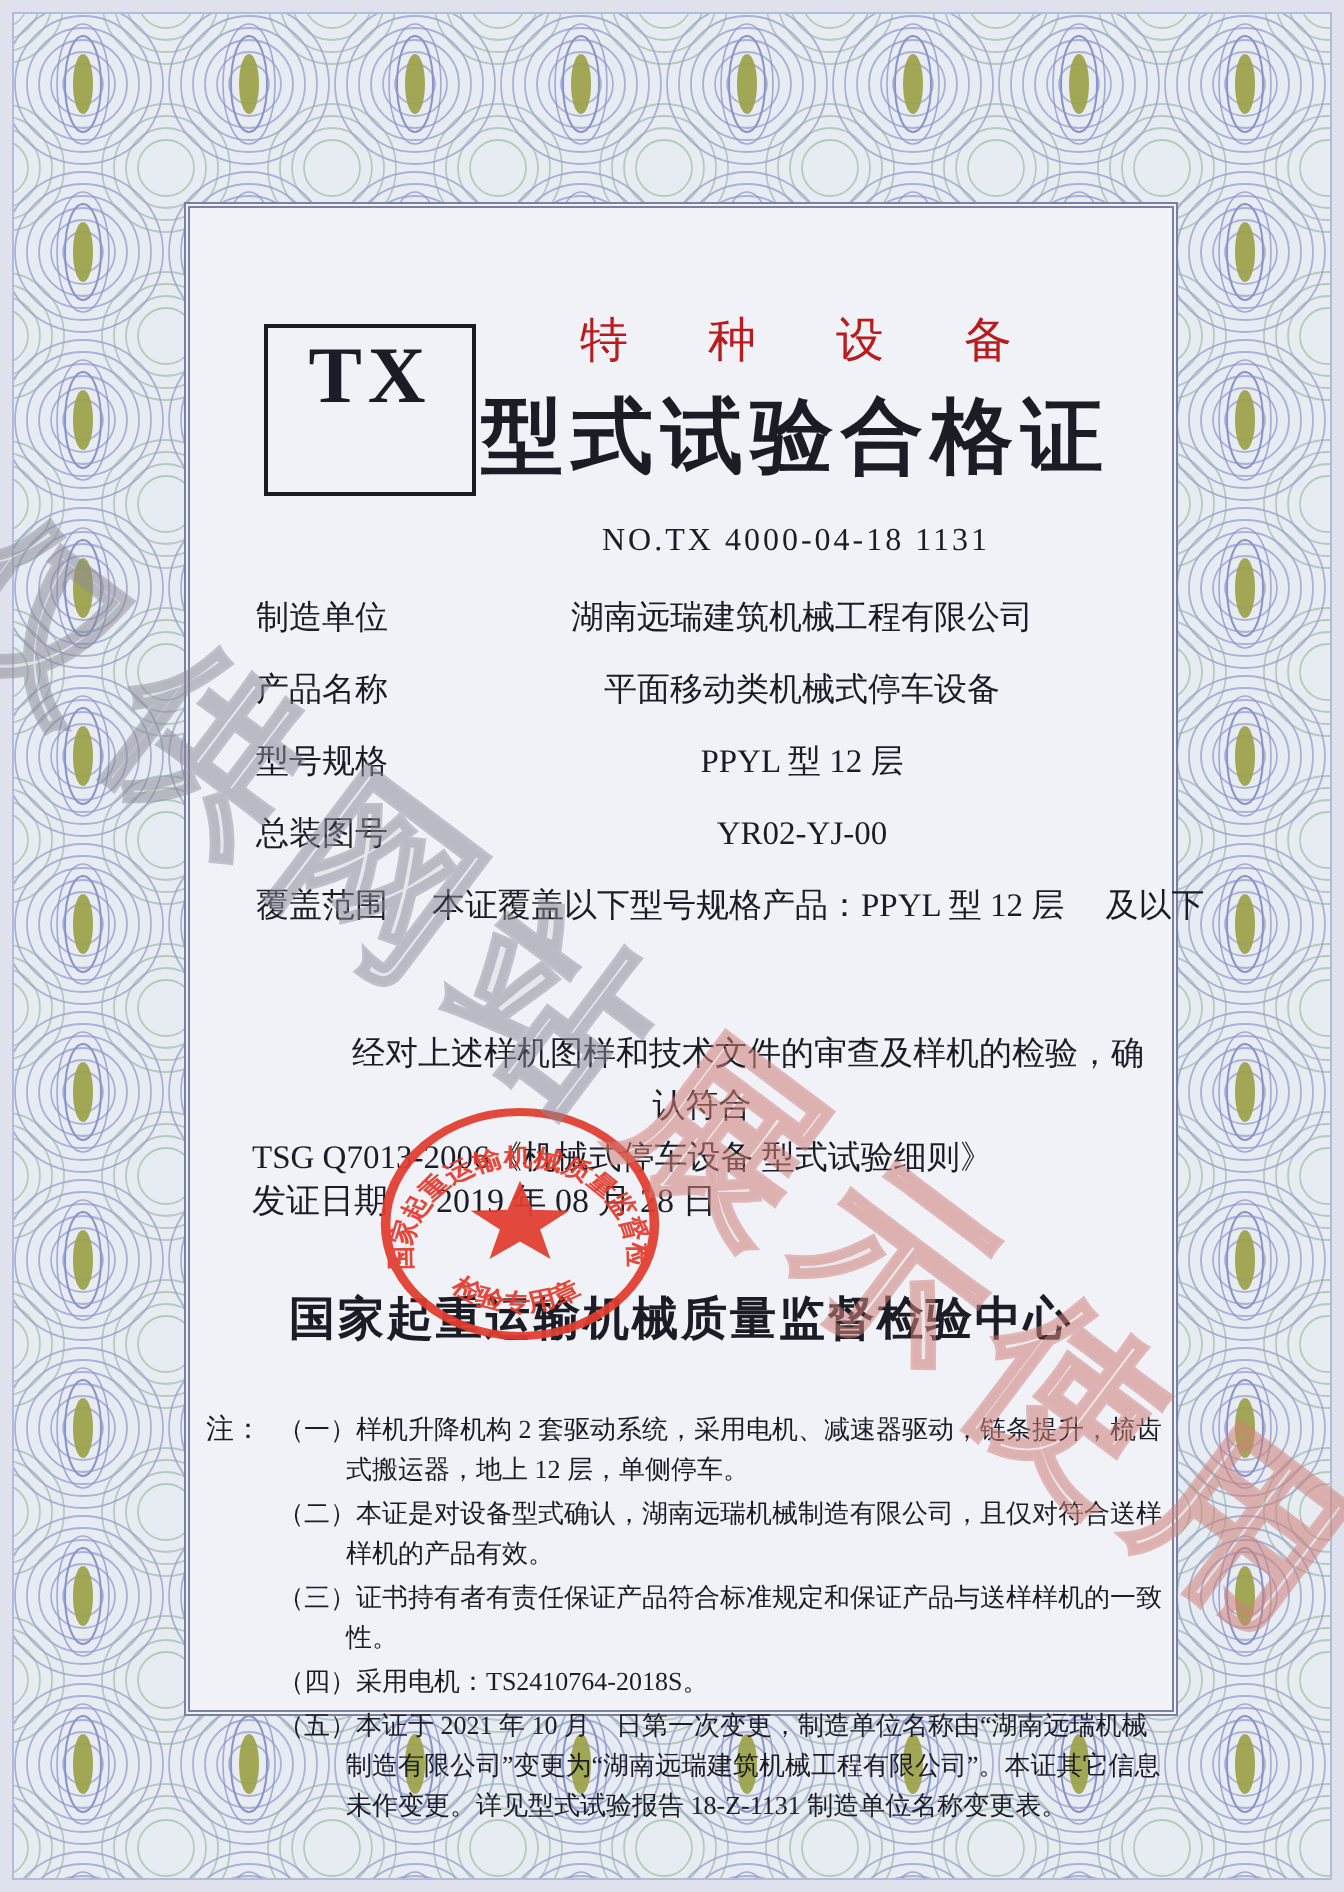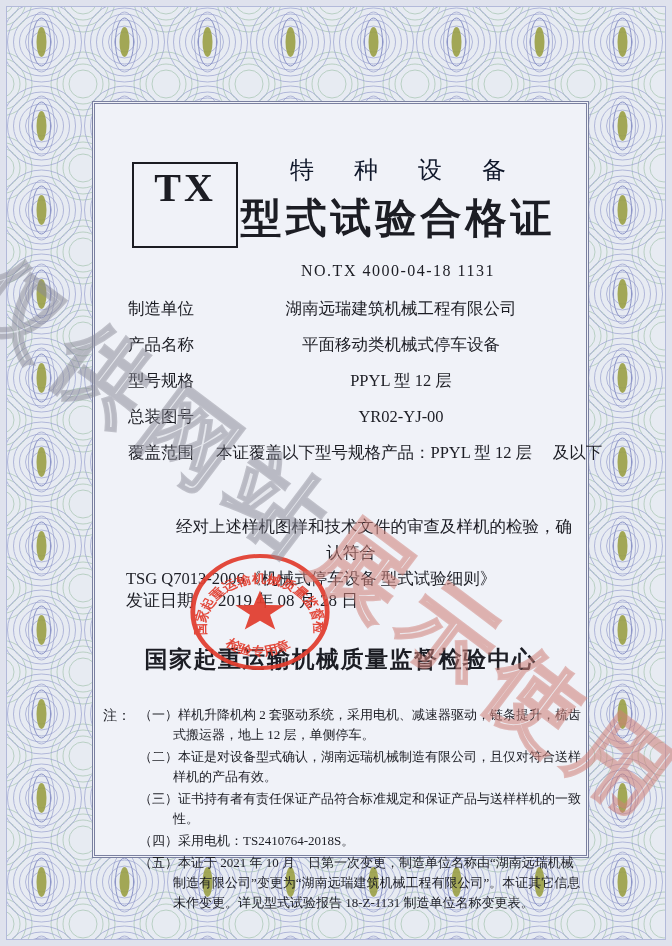--- a/index.html
+++ b/index.html
@@ -14,21 +14,21 @@
     position:absolute;left:92px;top:101px;width:497px;height:757px;
     background:#f0f2f8;border:3px double #7a80a0;box-sizing:border-box;
     z-index:2;
   }
   .tx-box{
     position:absolute;left:13px;top:58px;width:102px;height:82px;
     border:2px solid #1b1c22;display:flex;align-items:flex-start;justify-content:center;
     font-size:40px;font-weight:bold;letter-spacing:3px;margin-left:24px;
   }
   .title-col{position:absolute;left:126px;top:50px;width:354px;text-align:center;}
-  .title-small{font-size:24px;letter-spacing:17px;text-indent:17px;color:#0f172a;}
+  .title-small{font-size:24px;letter-spacing:17px;text-indent:17px;color:#b91c1c;}
   .title-main{font-size:41px;font-weight:bold;letter-spacing:4px;margin-top:5px;white-space:nowrap;}
   .cert-no{position:absolute;left:126px;top:158px;width:354px;text-align:center;
     font-size:16px;letter-spacing:1.5px;}
   .fields{position:absolute;left:31px;top:194px;width:460px;text-align:center;}
   .field-row{display:flex;margin-bottom:15px;font-size:16.5px;line-height:21px;white-space:nowrap;}
   .field-label{width:70px;flex:0 0 70px;margin-right:20px;}
   .field-value{flex:1;}
   .conclusion{position:absolute;left:31px;top:410px;width:450px;font-size:16.5px;line-height:26px;}
   .conclusion .indent{text-indent:46px;text-align:center;}
   .date-row{position:absolute;left:31px;top:485px;font-size:17px;white-space:nowrap;}

